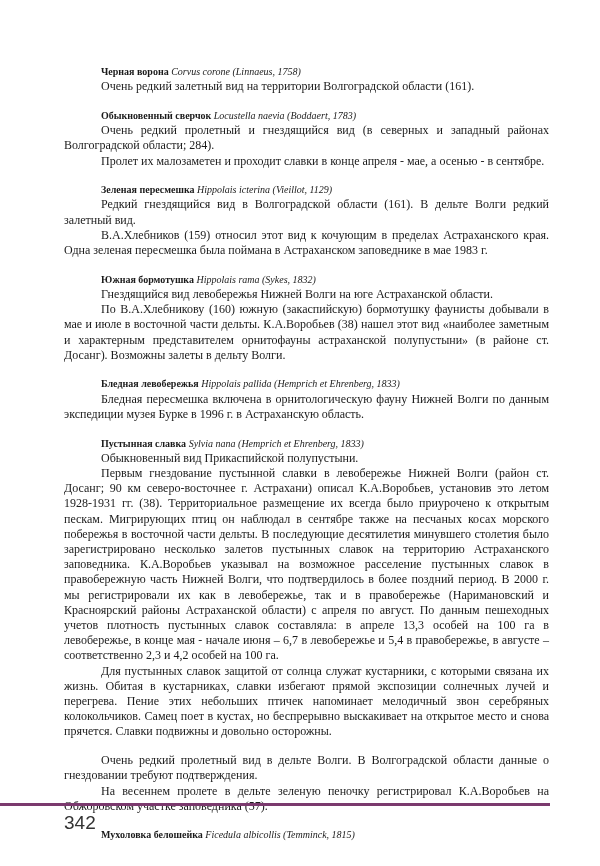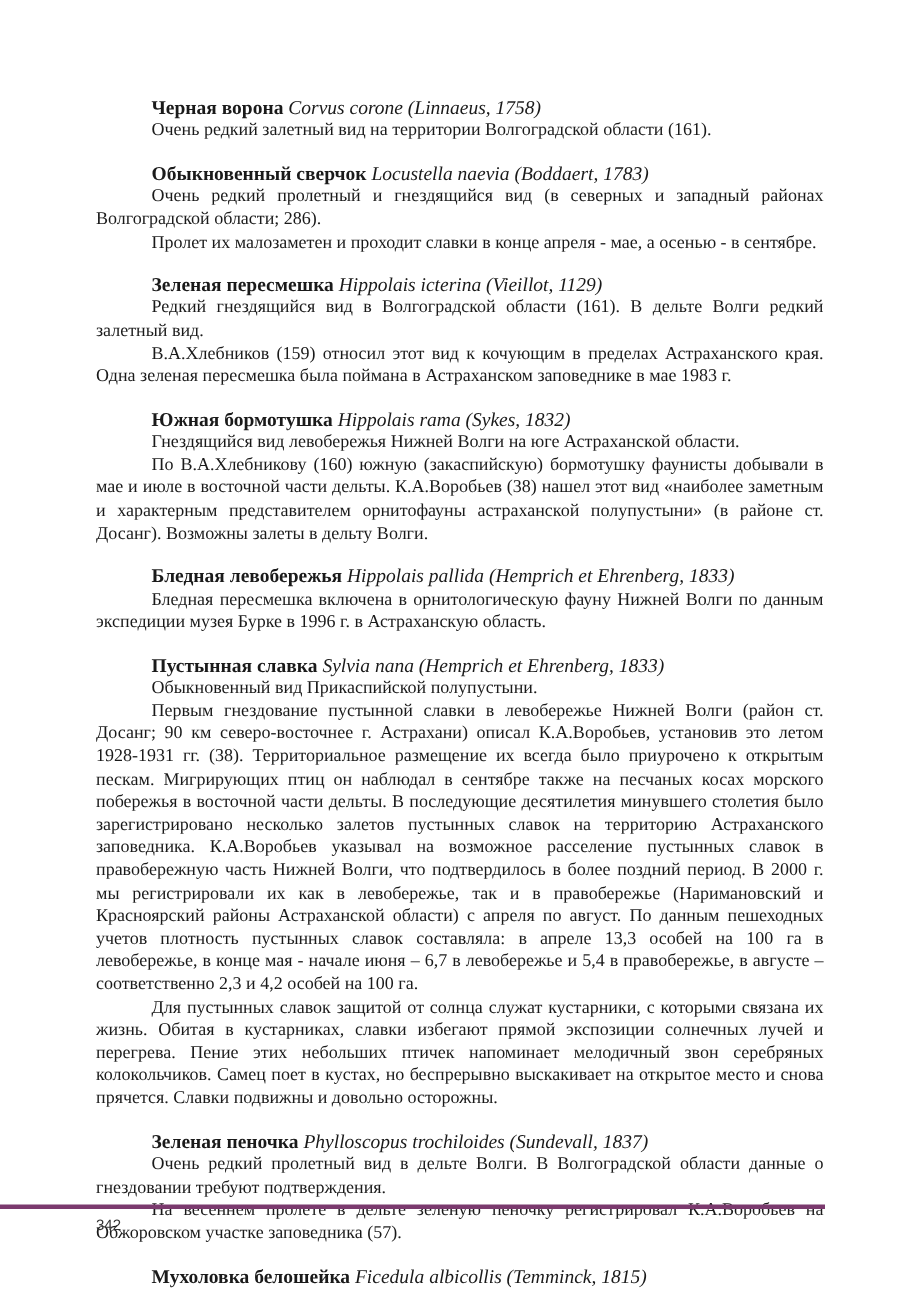--- a/index.html
+++ b/index.html
@@ -1,39 +1,39 @@
 <!DOCTYPE html>
 <html><head>
   <meta charset="utf-8">
   <style>
     html, body { margin: 0; padding: 0; background: #ffffff; }
     body { width: 600px; height: 866px; position: relative; overflow: hidden;
            font-family: "Liberation Serif", "DejaVu Serif", serif; color: #1a1a1a; }
     .page-body { position: absolute; left: 64px; top: 64px; width: 485px; }
     .entry { margin-bottom: 13.5px; }
-    .heading { font-size: 13px; line-height: 15.2px; text-indent: 37px; margin: 0; }
+    .heading { font-size: 10px; line-height: 15.2px; text-indent: 37px; margin: 0; }
     .heading .ru { font-weight: bold; }
     .heading .lat { font-style: italic; }
     .para { font-size: 12px; line-height: 15.2px; text-indent: 37px; text-align: justify; margin: 0; }
     .footer-rule { position: absolute; left: 0; top: 803px; width: 550px; height: 3px; background: #7b3a6e; }
-    .page-number { position: absolute; left: 64px; top: 812px; font-size: 10px; font-family: "Liberation Sans", "DejaVu Sans", sans-serif; color: #333; }
+    .page-number { position: absolute; left: 64px; top: 812px; font-size: 19px; font-family: "Liberation Sans", "DejaVu Sans", sans-serif; color: #333; }
   </style>
 </head>
 <body>
 
 <div class="page-body">
 
   <div class="entry">
     <p class="heading"><span class="ru">Черная ворона</span> <span class="lat">Corvus corone (Linnaeus, 1758)</span></p>
     <p class="para">Очень редкий залетный вид на территории Волгоградской области (161).</p>
   </div>
 
   <div class="entry">
     <p class="heading"><span class="ru">Обыкновенный сверчок</span> <span class="lat">Locustella naevia (Boddaert, 1783)</span></p>
-    <p class="para">Очень редкий пролетный и гнездящийся вид (в северных и западный районах Волгоградской области; 286).</p>
+    <p class="para">Очень редкий пролетный и гнездящийся вид (в северных и западный районах Волгоградской области; 284).</p>
     <p class="para">Пролет их малозаметен и проходит славки в конце апреля - мае, а осенью - в сентябре.</p>
   </div>
 
   <div class="entry">
     <p class="heading"><span class="ru">Зеленая пересмешка</span> <span class="lat">Hippolais icterina (Vieillot, 1129)</span></p>
     <p class="para">Редкий гнездящийся вид в Волгоградской области (161). В дельте Волги редкий залетный вид.</p>
     <p class="para">В.А.Хлебников (159) относил этот вид к кочующим в пределах Астраханского края. Одна зеленая пересмешка была поймана в Астраханском заповеднике в мае 1983 г.</p>
   </div>
 
   <div class="entry">
@@ -48,21 +48,20 @@
   </div>
 
   <div class="entry">
     <p class="heading"><span class="ru">Пустынная славка</span> <span class="lat">Sylvia nana (Hemprich et Ehrenberg, 1833)</span></p>
     <p class="para">Обыкновенный вид Прикаспийской полупустыни.</p>
     <p class="para">Первым гнездование пустынной славки в левобережье Нижней Волги (район ст. Досанг; 90 км северо-восточнее г. Астрахани) описал К.А.Воробьев, установив это летом 1928-1931 гг. (38). Территориальное размещение их всегда было приурочено к открытым пескам. Мигрирующих птиц он наблюдал в сентябре также на песчаных косах морского побережья в восточной части дельты. В последующие десятилетия минувшего столетия было зарегистрировано несколько залетов пустынных славок на территорию Астраханского заповедника. К.А.Воробьев указывал на возможное расселение пустынных славок в правобережную часть Нижней Волги, что подтвердилось в более поздний период. В 2000 г. мы регистрировали их как в левобережье, так и в правобережье (Наримановский и Красноярский районы Астраханской области) с апреля по август. По данным пешеходных учетов плотность пустынных славок составляла: в апреле 13,3 особей на 100 га в левобережье, в конце мая - начале июня – 6,7 в левобережье и 5,4 в правобережье, в августе – соответственно 2,3 и 4,2 особей на 100 га.</p>
     <p class="para">Для пустынных славок защитой от солнца служат кустарники, с которыми связана их жизнь. Обитая в кустарниках, славки избегают прямой экспозиции солнечных лучей и перегрева. Пение этих небольших птичек напоминает мелодичный звон серебряных колокольчиков. Самец поет в кустах, но беспрерывно выскакивает на открытое место и снова прячется. Славки подвижны и довольно осторожны.</p>
   </div>
 
   <div class="entry">
-    <p class="heading"><span class="ru">Зеленая пеночка</span> <span class="lat">Phylloscopus trochiloides (Sundevall, 1837)</span></p>
     <p class="para">Очень редкий пролетный вид в дельте Волги. В Волгоградской области данные о гнездовании требуют подтверждения.</p>
     <p class="para">На весеннем пролете в дельте зеленую пеночку регистрировал К.А.Воробьев на Обжоровском участке заповедника (57).</p>
   </div>
 
   <div class="entry">
     <p class="heading"><span class="ru">Мухоловка белошейка</span> <span class="lat">Ficedula albicollis (Temminck, 1815)</span></p>
 
   </div>
 
 </div>

